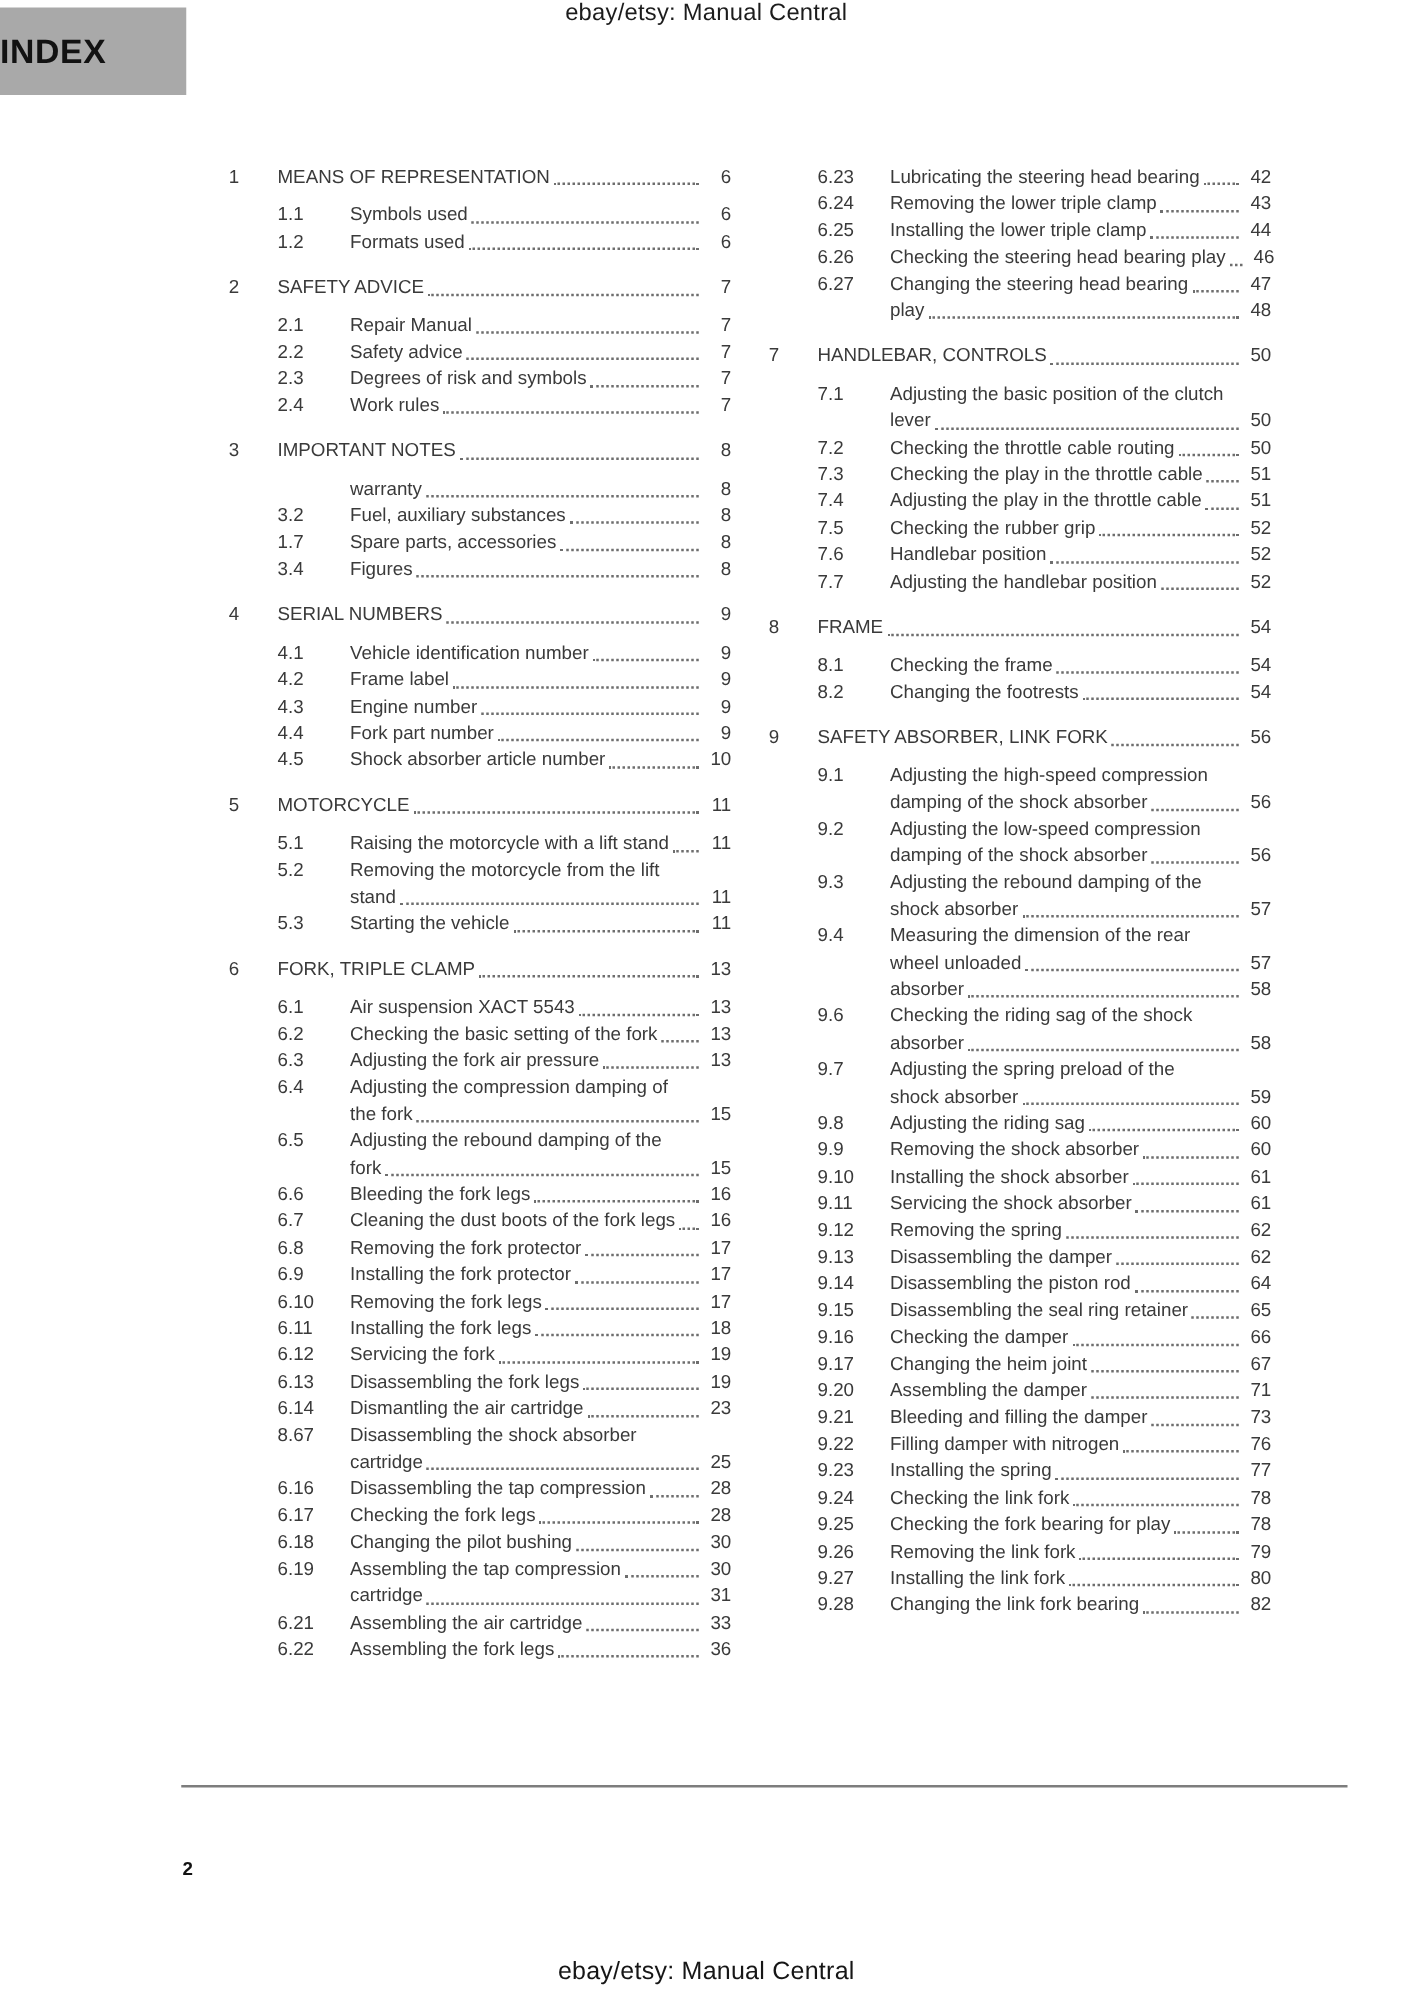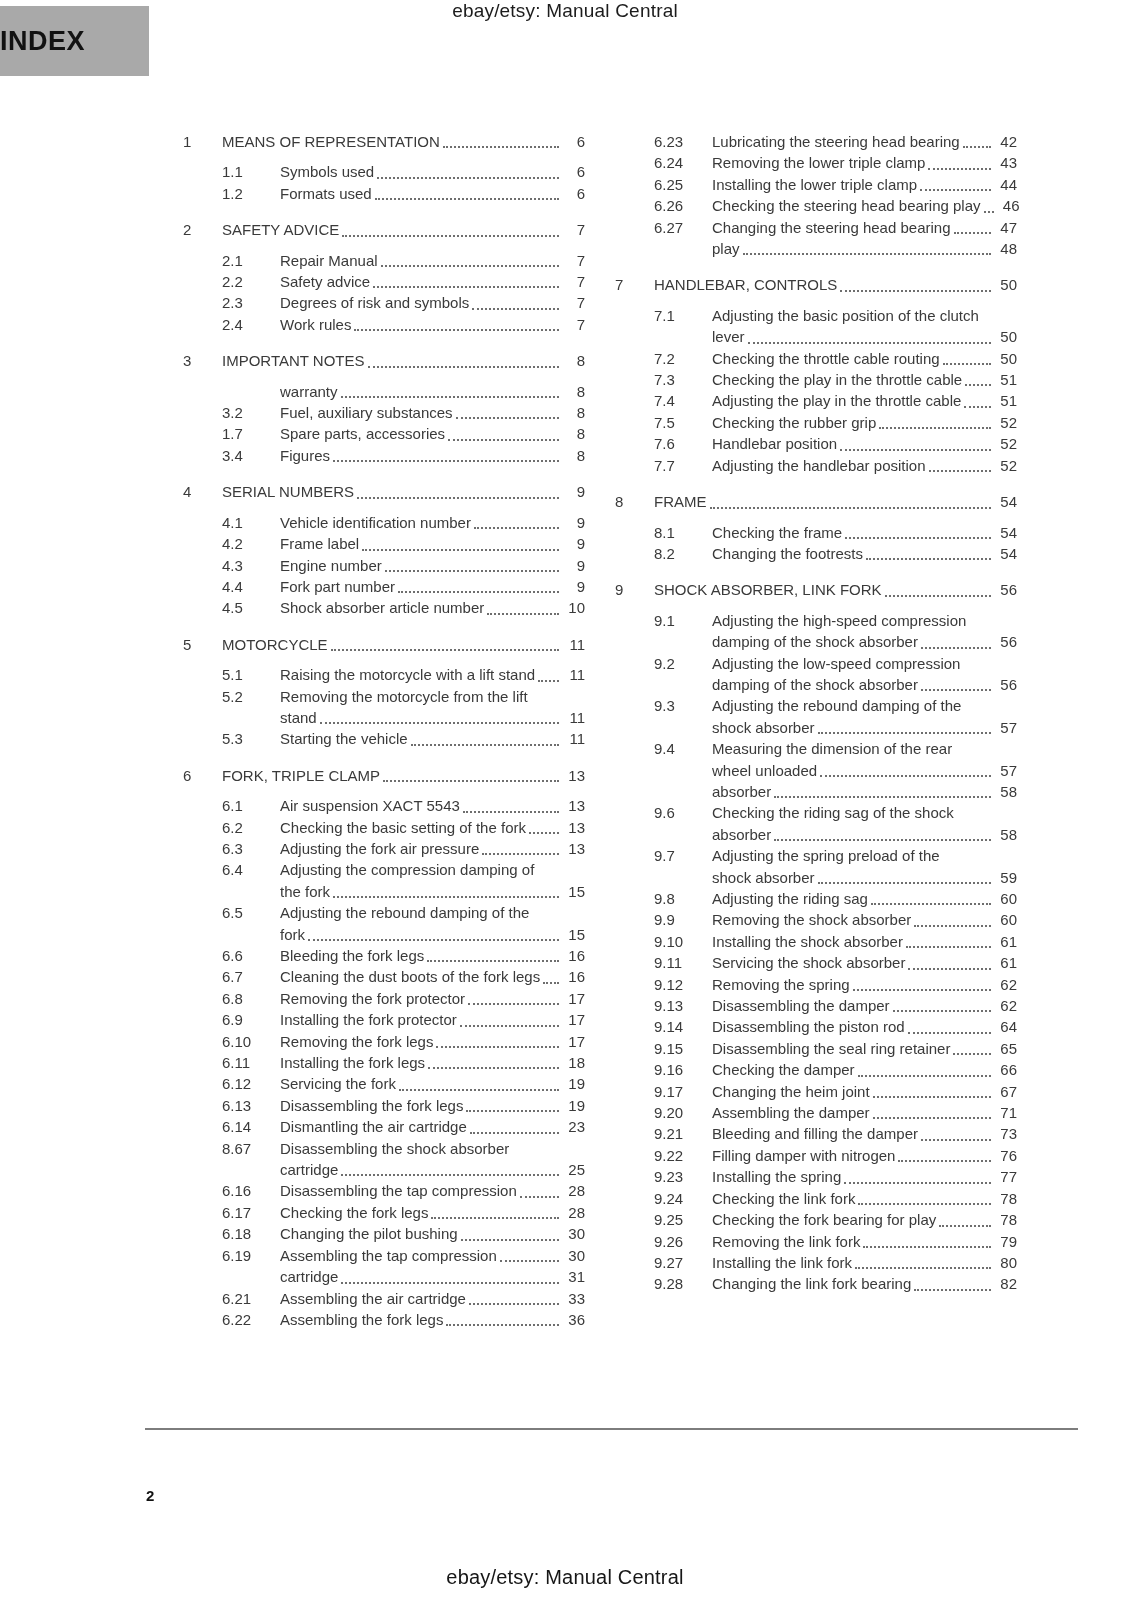--- a/index.html
+++ b/index.html
@@ -584,21 +584,21 @@
       <div class="entry item">
         <div class="line">
           <span class="num">8.2</span>
           <span class="label">Changing the footrests</span>
           <span class="dots"></span>
           <span class="page">54</span>
         </div>
       </div>
       <div class="line chapter">
         <span class="num">9</span>
-        <span class="label">SHOCK ABSORBER, LINK FORK</span>
+        <span class="label">SAFETY ABSORBER, LINK FORK</span>
         <span class="dots"></span>
         <span class="page">56</span>
       </div>
       <div class="entry item">
         <div class="line">
           <span class="num">9.1</span>
           <span class="label">Adjusting the high-speed compression</span>
         </div>
         <div class="line">
           <span class="num"></span>

